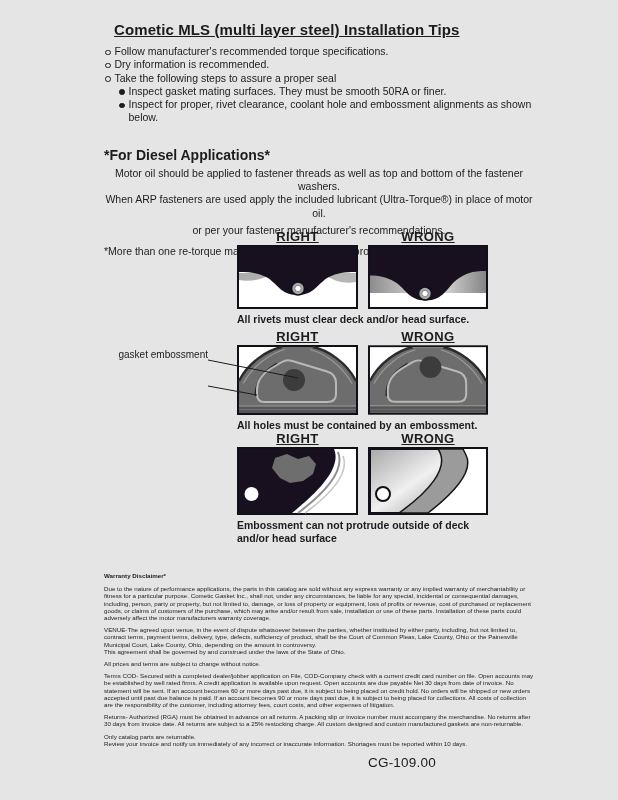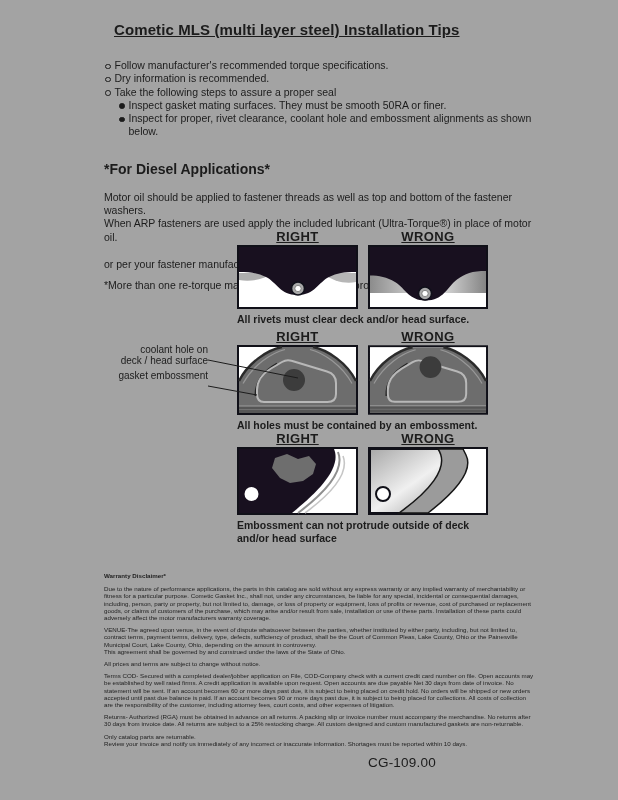--- a/index.html
+++ b/index.html
@@ -1,33 +1,33 @@
 <!DOCTYPE html>
 <html><head>
 <meta charset="utf-8">
 <style>
   html,body{margin:0;padding:0;background:#ffffff;}
   .page{
-    position:relative;width:618px;height:800px;background:#a3a3a3;overflow:hidden;
+    position:relative;width:618px;height:800px;background:#e5e5e5;overflow:hidden;
     font-family:"Liberation Sans", sans-serif;color:#1c1c1c;
   }
   
   .content-top{position:absolute;left:104px;top:21px;width:430px;}
   .doc-title{
     margin:0 0 0 10px;font-size:15px;font-weight:bold;
     text-decoration:underline;letter-spacing:.1px;
   }
-  .bullet-list{margin-top:21px;}
+  .bullet-list{margin-top:7px;}
   .b-row{display:flex;align-items:flex-start;font-size:10.5px;line-height:13.3px;}
   .b-row .marker{flex:0 0 auto;margin:4.5px 4px 0 1px;}
   .b-row.sub{margin-left:14px;}
   .circle-marker{display:inline-block;width:3.5px;height:3.5px;border:1px solid #1c1c1c;border-radius:50%;}
   .dot-marker{display:inline-block;width:3.5px;height:3.5px;background:#1c1c1c;border:1px solid #1c1c1c;border-radius:50%;}
   .diesel-heading{margin:22px 0 0;font-size:14px;font-weight:bold;}
-  .body-par{margin:14px 0 0;font-size:10.5px;line-height:13.3px;}
+  .body-par{margin:4px 0 0;font-size:10.5px;line-height:13.3px;text-align:center;}
   .body-par .ln{display:block;}
   .note-line{margin-top:8px;font-size:10.5px;}
   
   .diag-row{position:absolute;left:237px;width:251px;}
   .diag-labels{display:flex;gap:10px;margin-bottom:1px;text-decoration:underline;}
   .diag-labels span{display:block;text-align:center;font-size:13px;font-weight:bold;letter-spacing:.4px;}
   .diag-labels .l{width:121px;} .diag-labels .r{width:120px;}
   .diag-boxes{display:flex;gap:10px;}
   .diag-boxes svg{display:block;}
   .diag-caption{margin-top:4px;font-size:10.5px;font-weight:bold;line-height:12.5px;}
@@ -112,24 +112,20 @@
         <rect x="2" y="26" width="116" height="22" fill="url(#g-r1w)"></rect>
         <path d="M2,2 H118 V26 C104,26 97,28.5 89,34.5 C79,42 76,55.5 57.5,55.5 C41,55.5 38,44 27,37 C19,32 11,30.5 2,30.5 Z" fill="#18101f"></path>
         <circle cx="57" cy="48.5" r="6.5" fill="#a9a9a9" stroke="#10101a" stroke-width="1.6"></circle>
         <circle cx="57" cy="48.5" r="3.1" fill="#ffffff" stroke="#555555" stroke-width="0.6"></circle>
       </svg>
     </div>
     <div class="diag-caption">All rivets must clear deck and/or head surface.</div>
   </div>
 
   <div class="side-labels">
-    <div>
-      <span>coolant hole on</span><br>
-      <span>deck / head surface</span>
-    </div>
     <div class="lbl2">gasket embossment</div>
   </div>
   <svg class="pointer-overlay" viewBox="0 0 100 50">
     <line x1="3" y1="10" x2="93" y2="28" stroke="#1c1c1c" stroke-width="1"></line>
     <line x1="3" y1="36" x2="52" y2="45" stroke="#1c1c1c" stroke-width="1"></line>
   </svg>
 
   <div class="diag-row row2">
     <div class="diag-labels">
       <span class="l">RIGHT</span>

